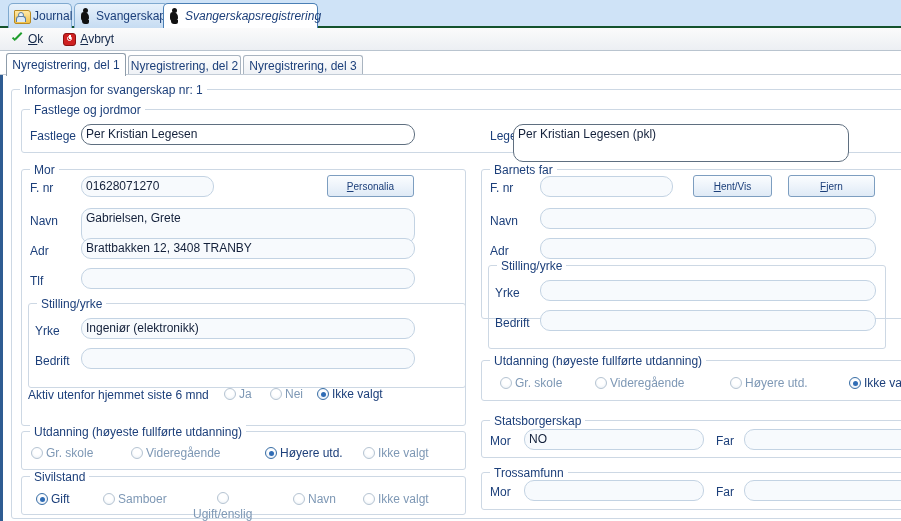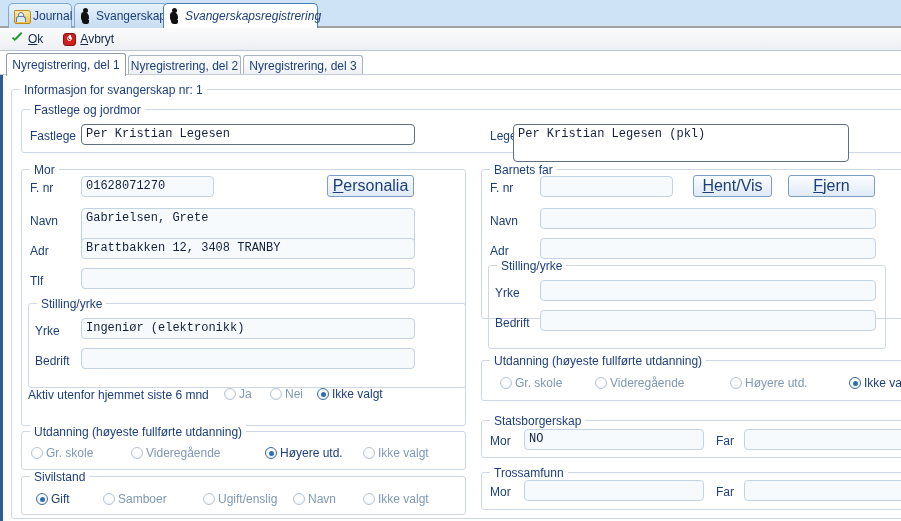--- a/index.html
+++ b/index.html
@@ -22,21 +22,21 @@
     background: #ffffff;
     overflow: hidden;
   }
 
   
   .tabstrip {
     position: absolute;
     left: 0; top: 0;
     width: 901px; height: 28px;
     background: #cfe3f7;
-    border-bottom: 2px solid #a3a3a3;
+    border-bottom: 2px solid #14532d;
     box-sizing: border-box;
   }
   .dtab {
     position: absolute;
     top: 3px;
     height: 25px;
     box-sizing: border-box;
     display: flex;
     align-items: center;
     gap: 4px;
@@ -195,41 +195,41 @@
     font-size: 12px;
     color: #1c3f7a;
     white-space: nowrap;
   }
 
   .tb {
     position: absolute;
     box-sizing: border-box;
     background: #f7fafd;
     border: 1px solid #c3d3e3;
-    border-radius: 4px;
-    font-family: Liberation Mono, monospace;
+    border-radius: 10px;
+    font-family: Liberation Sans, sans-serif;
     font-size: 12px;
     color: #13203a;
     padding: 0 2px 0 4px;
     line-height: 19px;
     white-space: nowrap;
     overflow: hidden;
   }
   .tb.focus {
     background: #ffffff;
     border: 1px solid #5f6f80;
   }
 
   .btn {
     position: absolute;
     box-sizing: border-box;
     background: linear-gradient(to bottom,#fbfdff,#dfeaf6);
     border: 1px solid #7d9ec0;
     border-radius: 3px;
-    font-size: 16px;
+    font-size: 10px;
     color: #1c3f7a;
     display: flex; align-items: center; justify-content: center;
     cursor: default;
   }
   .btn u { text-decoration: underline; }
 
   .rad {
     position: absolute;
     display: flex; align-items: center; gap: 3px;
     font-size: 12px;
@@ -392,21 +392,21 @@
       <div class="lg">Sivilstand</div>
     </div>
     <div class="rad on" style="left:33px; top:417px;">
       <span class="dot"></span>
       <span class="tx">Gift</span>
     </div>
     <div class="rad off" style="left:100px; top:417px;">
       <span class="dot"></span>
       <span class="tx">Samboer</span>
     </div>
-    <div class="rad off" style="left:200px; top:417px;">
+    <div class="rad off" style="left:190px; top:417px;flex-direction:column;">
       <span class="dot"></span>
       <span class="tx">Ugift/enslig</span>
     </div>
     <div class="rad off" style="left:290px; top:417px;">
       <span class="dot"></span>
       <span class="tx">Navn</span>
     </div>
     <div class="rad off" style="left:360px; top:417px;">
       <span class="dot"></span>
       <span class="tx">Ikke valgt</span>

